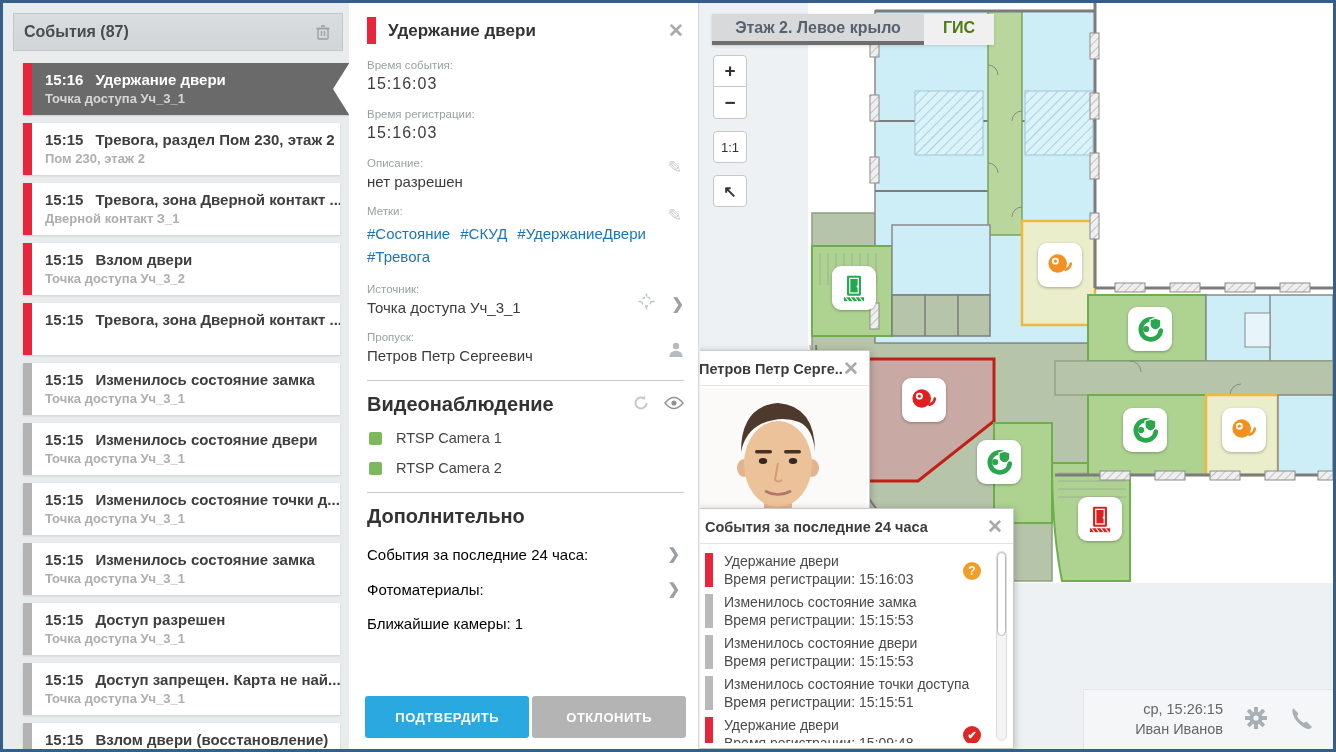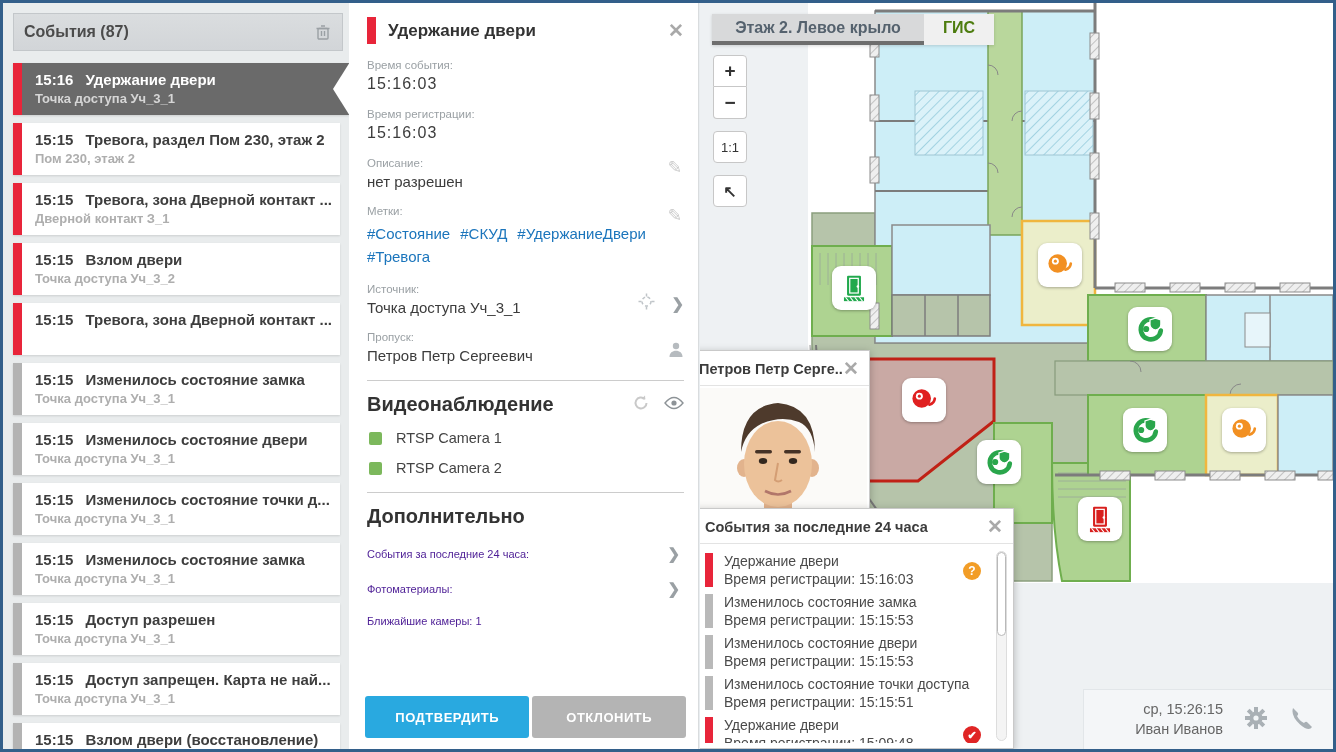--- a/index.html
+++ b/index.html
@@ -5,21 +5,21 @@
   * { margin:0; padding:0; box-sizing:border-box; }
   html,body { width:1336px; height:752px; font-family:"Liberation Sans", sans-serif; background:#fff; }
   .app { position:relative; width:1336px; height:752px; border:3px solid var(--frame_blue); background:#e9edf0; overflow:hidden; }
 
   
   .events-panel { position:absolute; left:0; top:0; width:346px; height:746px; background:#e9eced; overflow:hidden; }
   .ep-header { position:relative; margin:10px 6px 8px 10px; height:38px; background:linear-gradient(#dadddf,#d2d5d8); border:1px solid #c3c7ca; display:flex; align-items:center; padding:0 10px;gap:28px; }
   .ep-title { font-size:16px; font-weight:bold; color:#4b4b4b; }
   .ep-trash { margin-left:auto; width:18px; height:18px; cursor:pointer; }
   .ev-list { position:relative; padding:4px 0 0 10px; }
-  .ev { position:relative; height:52px; background:#fff; margin:0 9px 8px 0; box-shadow:0 1px 2px rgba(0,0,0,.12); display:flex; }
+  .ev { position:relative; height:52px; background:#fff; margin:0 9px 8px 10px; box-shadow:0 1px 2px rgba(0,0,0,.12); display:flex; }
   .ev .bar { width:9px; height:100%; background:#b3b3b3; flex:0 0 9px; }
   .ev.red .bar { background:var(--alarm_red); }
   .ev .ev-text { padding:8px 6px 0 13px; overflow:hidden; white-space:nowrap; }
   .ev-title { font-size:15px; font-weight:bold; color:#3e3e3e; }
   .ev-time { margin-right:12px; }
   .ev-sub { font-size:13px; color:#aeaeae; font-weight:bold; margin-top:3px; }
   .ev.selected { background:var(--selected_gray); margin-right:0; }
   .ev.selected .ev-title { color:#fff; }
   .ev.selected .ev-sub { color:#d6d6d6; }
   .ev.selected::after { content:""; position:absolute; right:-1px; top:50%; margin-top:-27px; border-top:27px solid transparent; border-bottom:27px solid transparent; border-right:17px solid #fff; }
@@ -40,21 +40,21 @@
   .row-icons { position:absolute; right:0; top:10px; display:flex; gap:16px; align-items:center; }
   .chev { color:#9aa0a4; font-size:15px; font-weight:bold; cursor:pointer; }
   .hr { border-top:1px solid #ccc; margin:16px 0 0 0; }
   .sec-head { display:flex; align-items:center; margin-top:12px; position:relative; }
   .sec-title { font-size:20px; font-weight:bold; color:#333; }
   .sec-icons { margin-left:auto; display:flex; gap:14px; align-items:center; }
   .cam-row { display:flex; align-items:center; margin-top:14px; cursor:pointer; }
   .cam-sq { width:13px; height:13px; background:var(--cam_green); border-radius:2px; margin:0 14px 0 2px; }
   .cam-label { font-size:14.5px; color:#444; }
   .x-row { display:flex; align-items:center; margin-top:17px; cursor:pointer; padding-right:4px; }
-  .x-label { font-size:11px; color:#4c1d95; }
+  .x-label { font-size:15px; color:#000000; }
   .row-chev { margin-left:auto; display:none; }
   .row-chev.show { display:block; color:#9aa0a4; font-size:15px; font-weight:bold; }
   .dp-buttons { position:absolute; left:16px; right:12px; bottom:11px; display:flex; gap:3px; }
   .btn { height:42px; border:none; border-radius:3px; font-family:inherit; font-size:13px; font-weight:bold; letter-spacing:.5px; color:#fff; cursor:pointer; }
   .btn.confirm { flex:1.07; background:var(--accent_blue); }
   .btn.decline { flex:1; background:#b4b4b4; }
 
   
   .map-panel { position:absolute; left:697px; top:0; width:633px; height:746px; background:#eef1f3; overflow:hidden; }
   .floorplan { position:absolute; left:0; top:0; z-index:0; }

